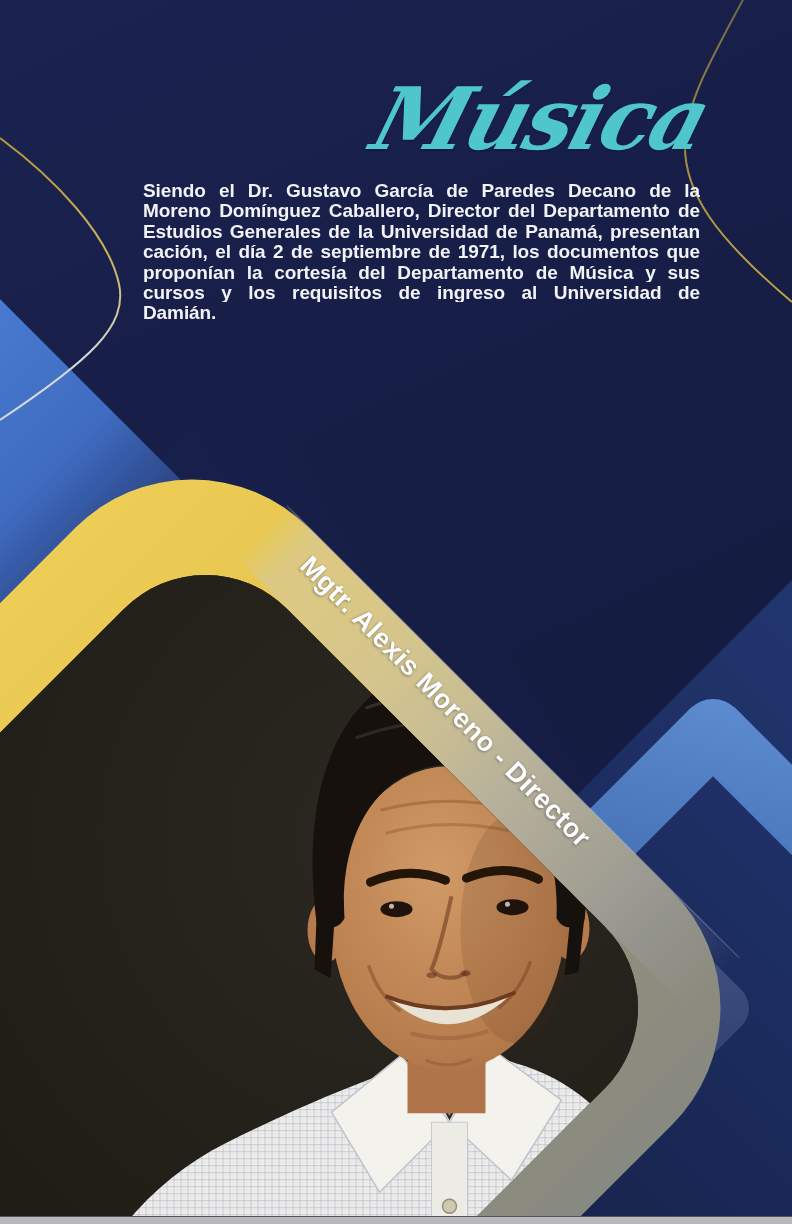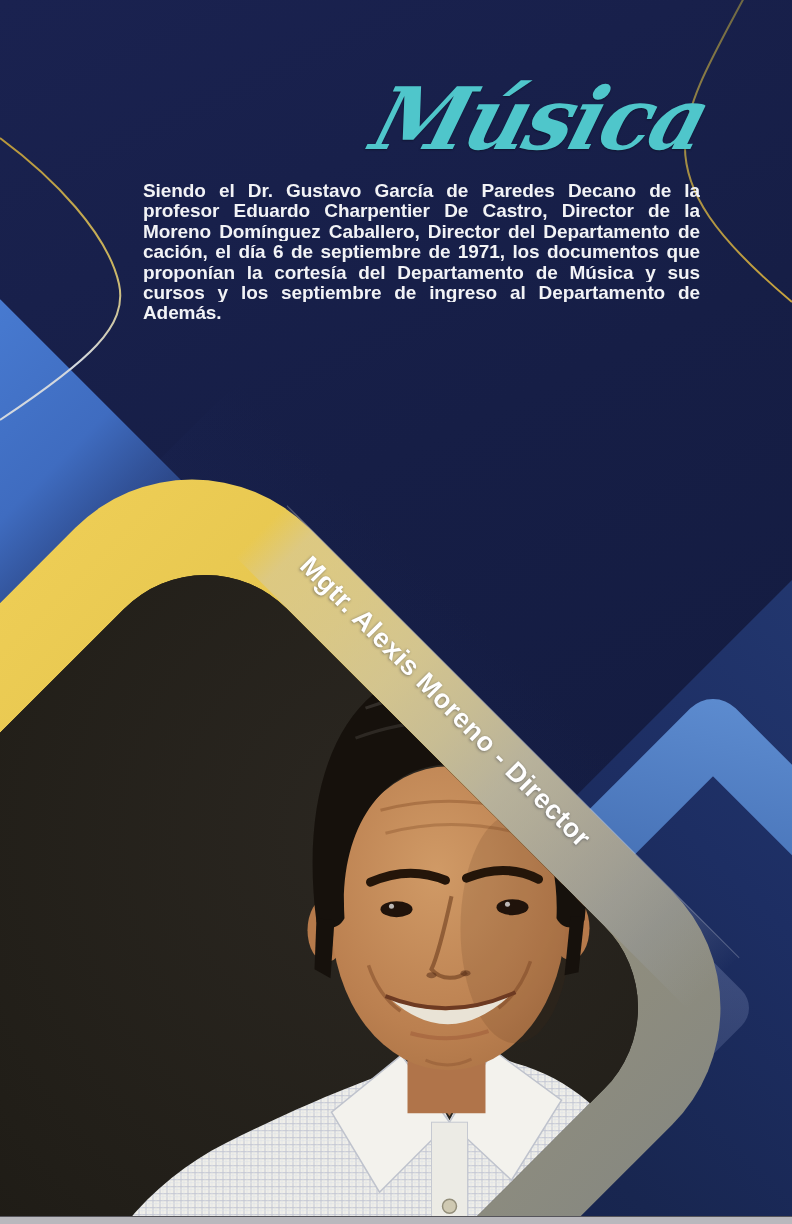--- a/index.html
+++ b/index.html
@@ -200,23 +200,23 @@
       </svg>
     </div>
   </div>
 
   <div class="abs ribbon-caption">Mgtr. Alexis Moreno - Director</div>
 
   <div class="abs title">Música</div>
 
   <div class="abs para">
       <div class="pline">Siendo el Dr. Gustavo García de Paredes Decano de la</div>
-      <div class="pline">profesor Eduardo Charpentier De Castro, Director de la</div>
       <div class="pline">Moreno Domínguez Caballero, Director del Departamento de</div>
-      <div class="pline">cación, el día 6 de septiembre de 1971, los documentos que</div>
+      <div class="pline">Estudios Generales de la Universidad de Panamá, presentan</div>
+      <div class="pline">cación, el día 2 de septiembre de 1971, los documentos que</div>
       <div class="pline">proponían la cortesía del Departamento de Música y sus</div>
-      <div class="pline">cursos y los septiembre de ingreso al Departamento de</div>
-      <div class="pline">Además.</div>
+      <div class="pline">cursos y los requisitos de ingreso al Universidad de</div>
+      <div class="pline">Damián.</div>
     </div>
 
   <div class="abs bottom-strip"></div>
 
 </div>
 
 </body></html>

